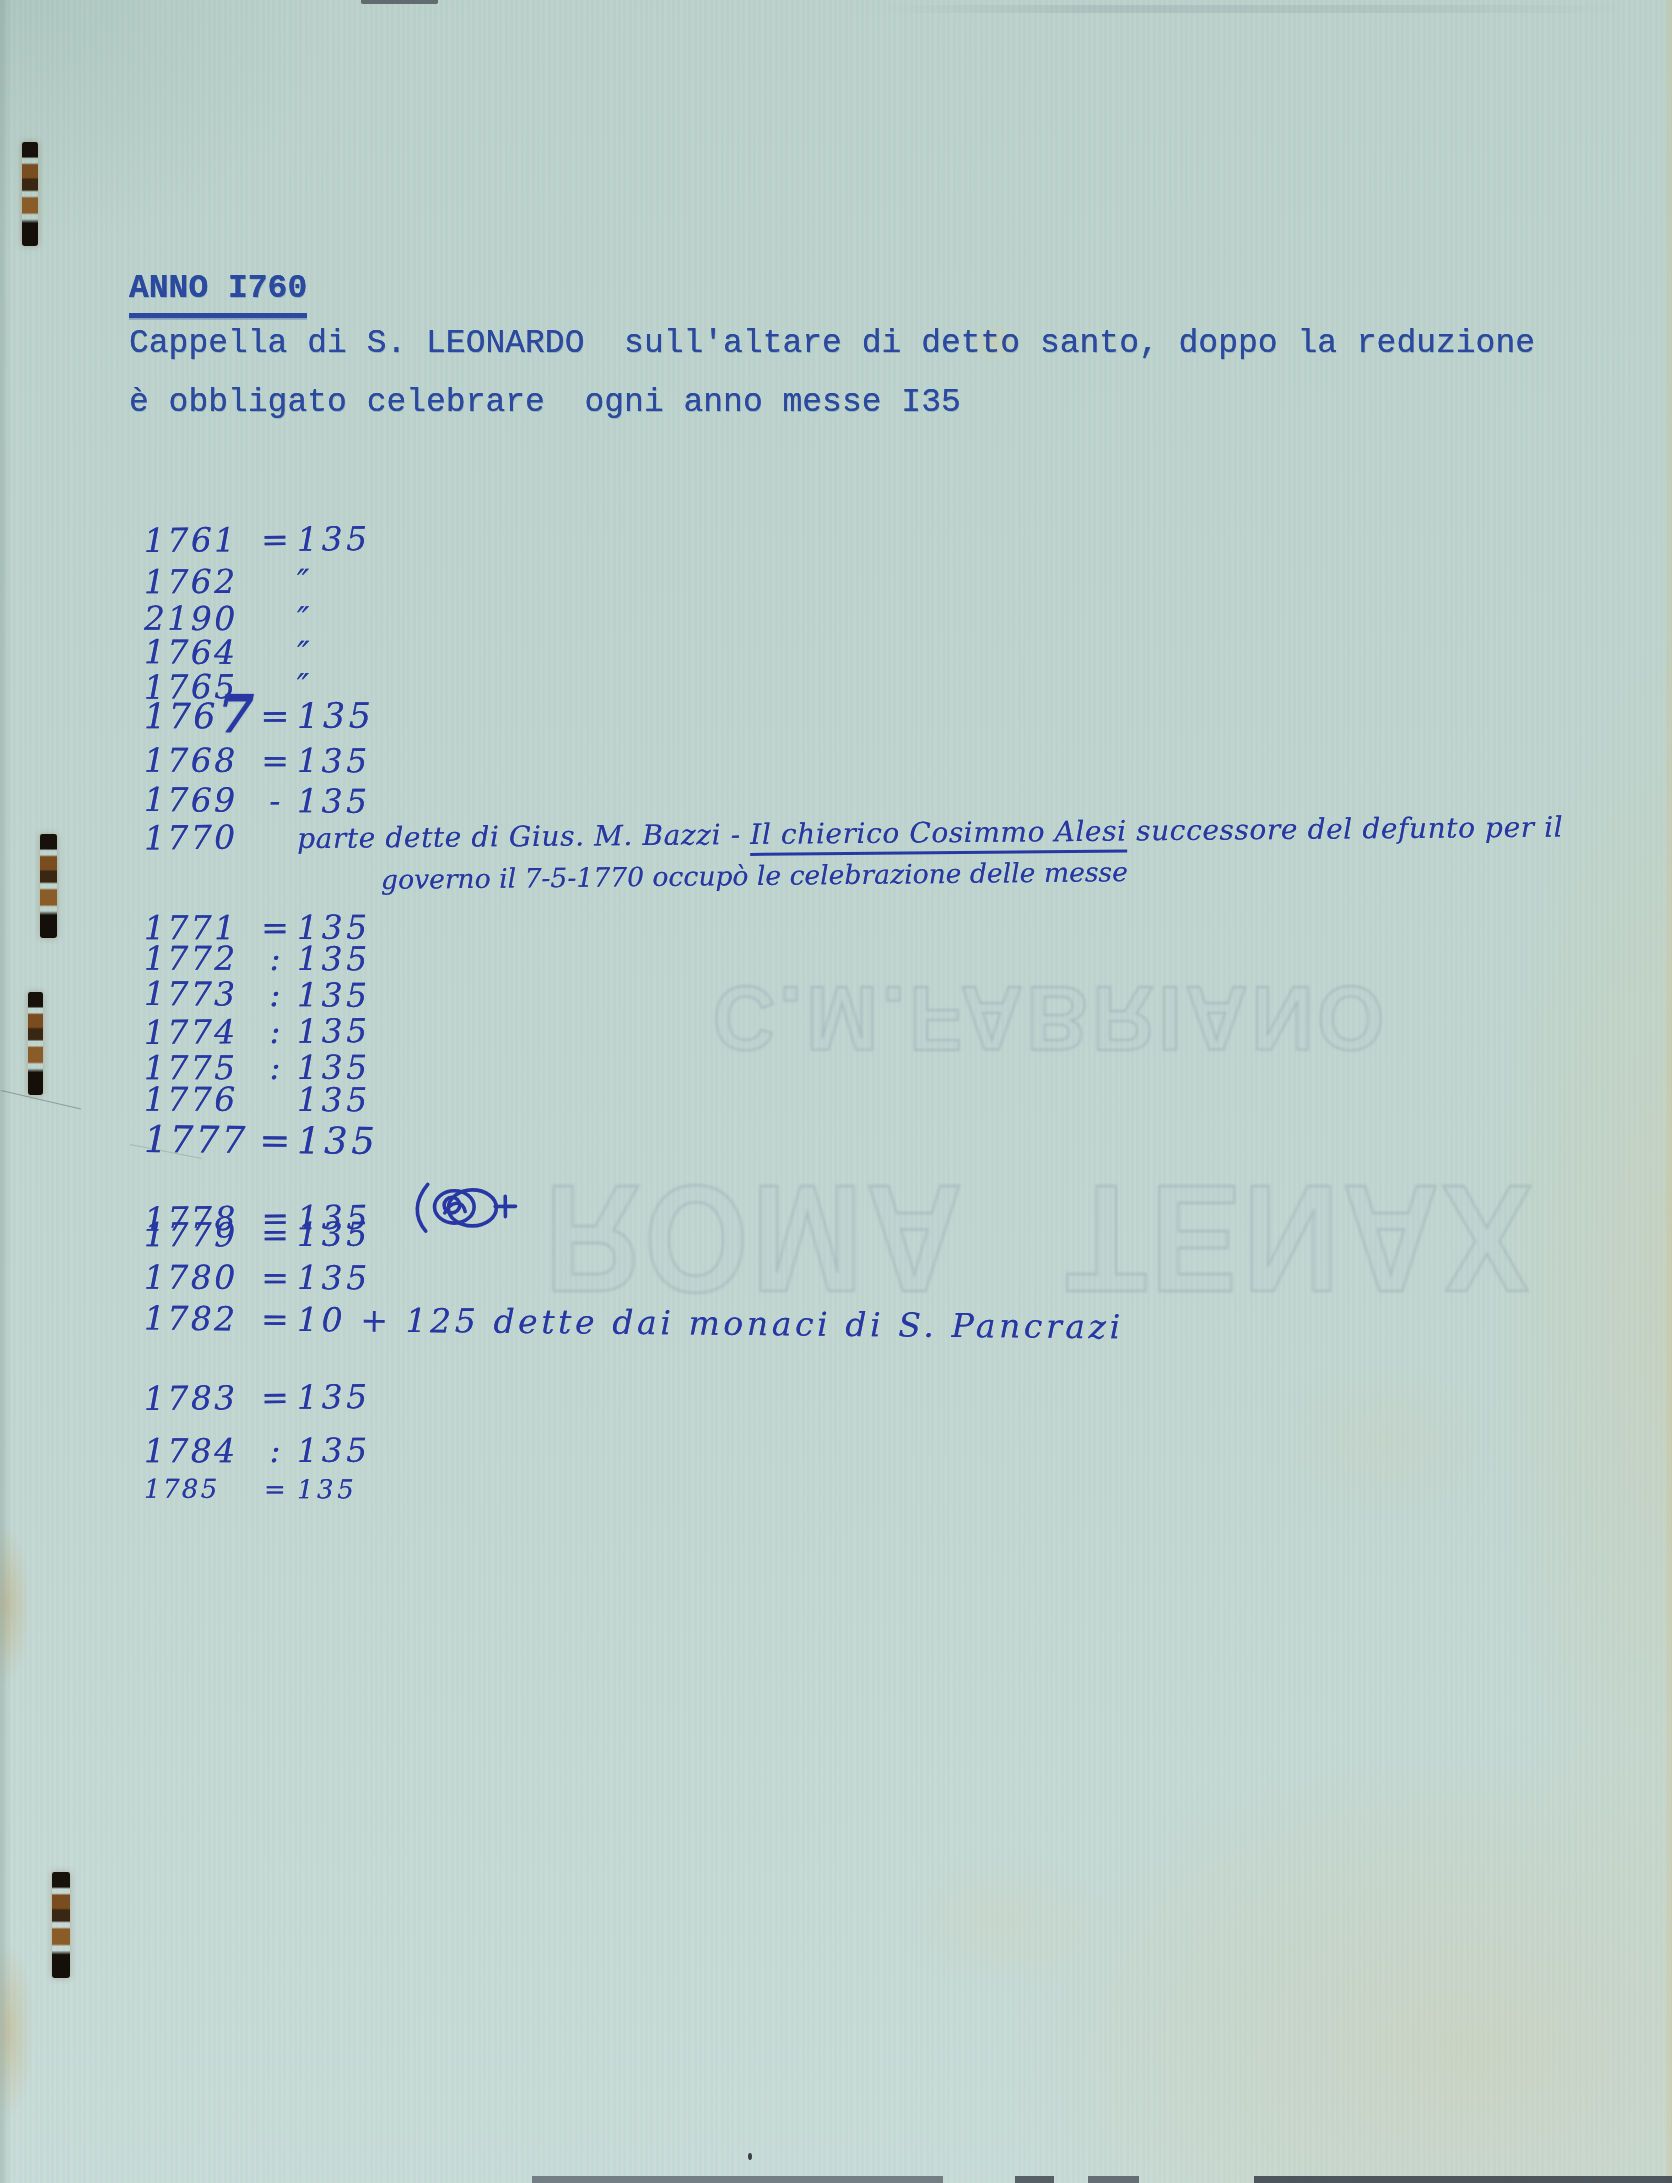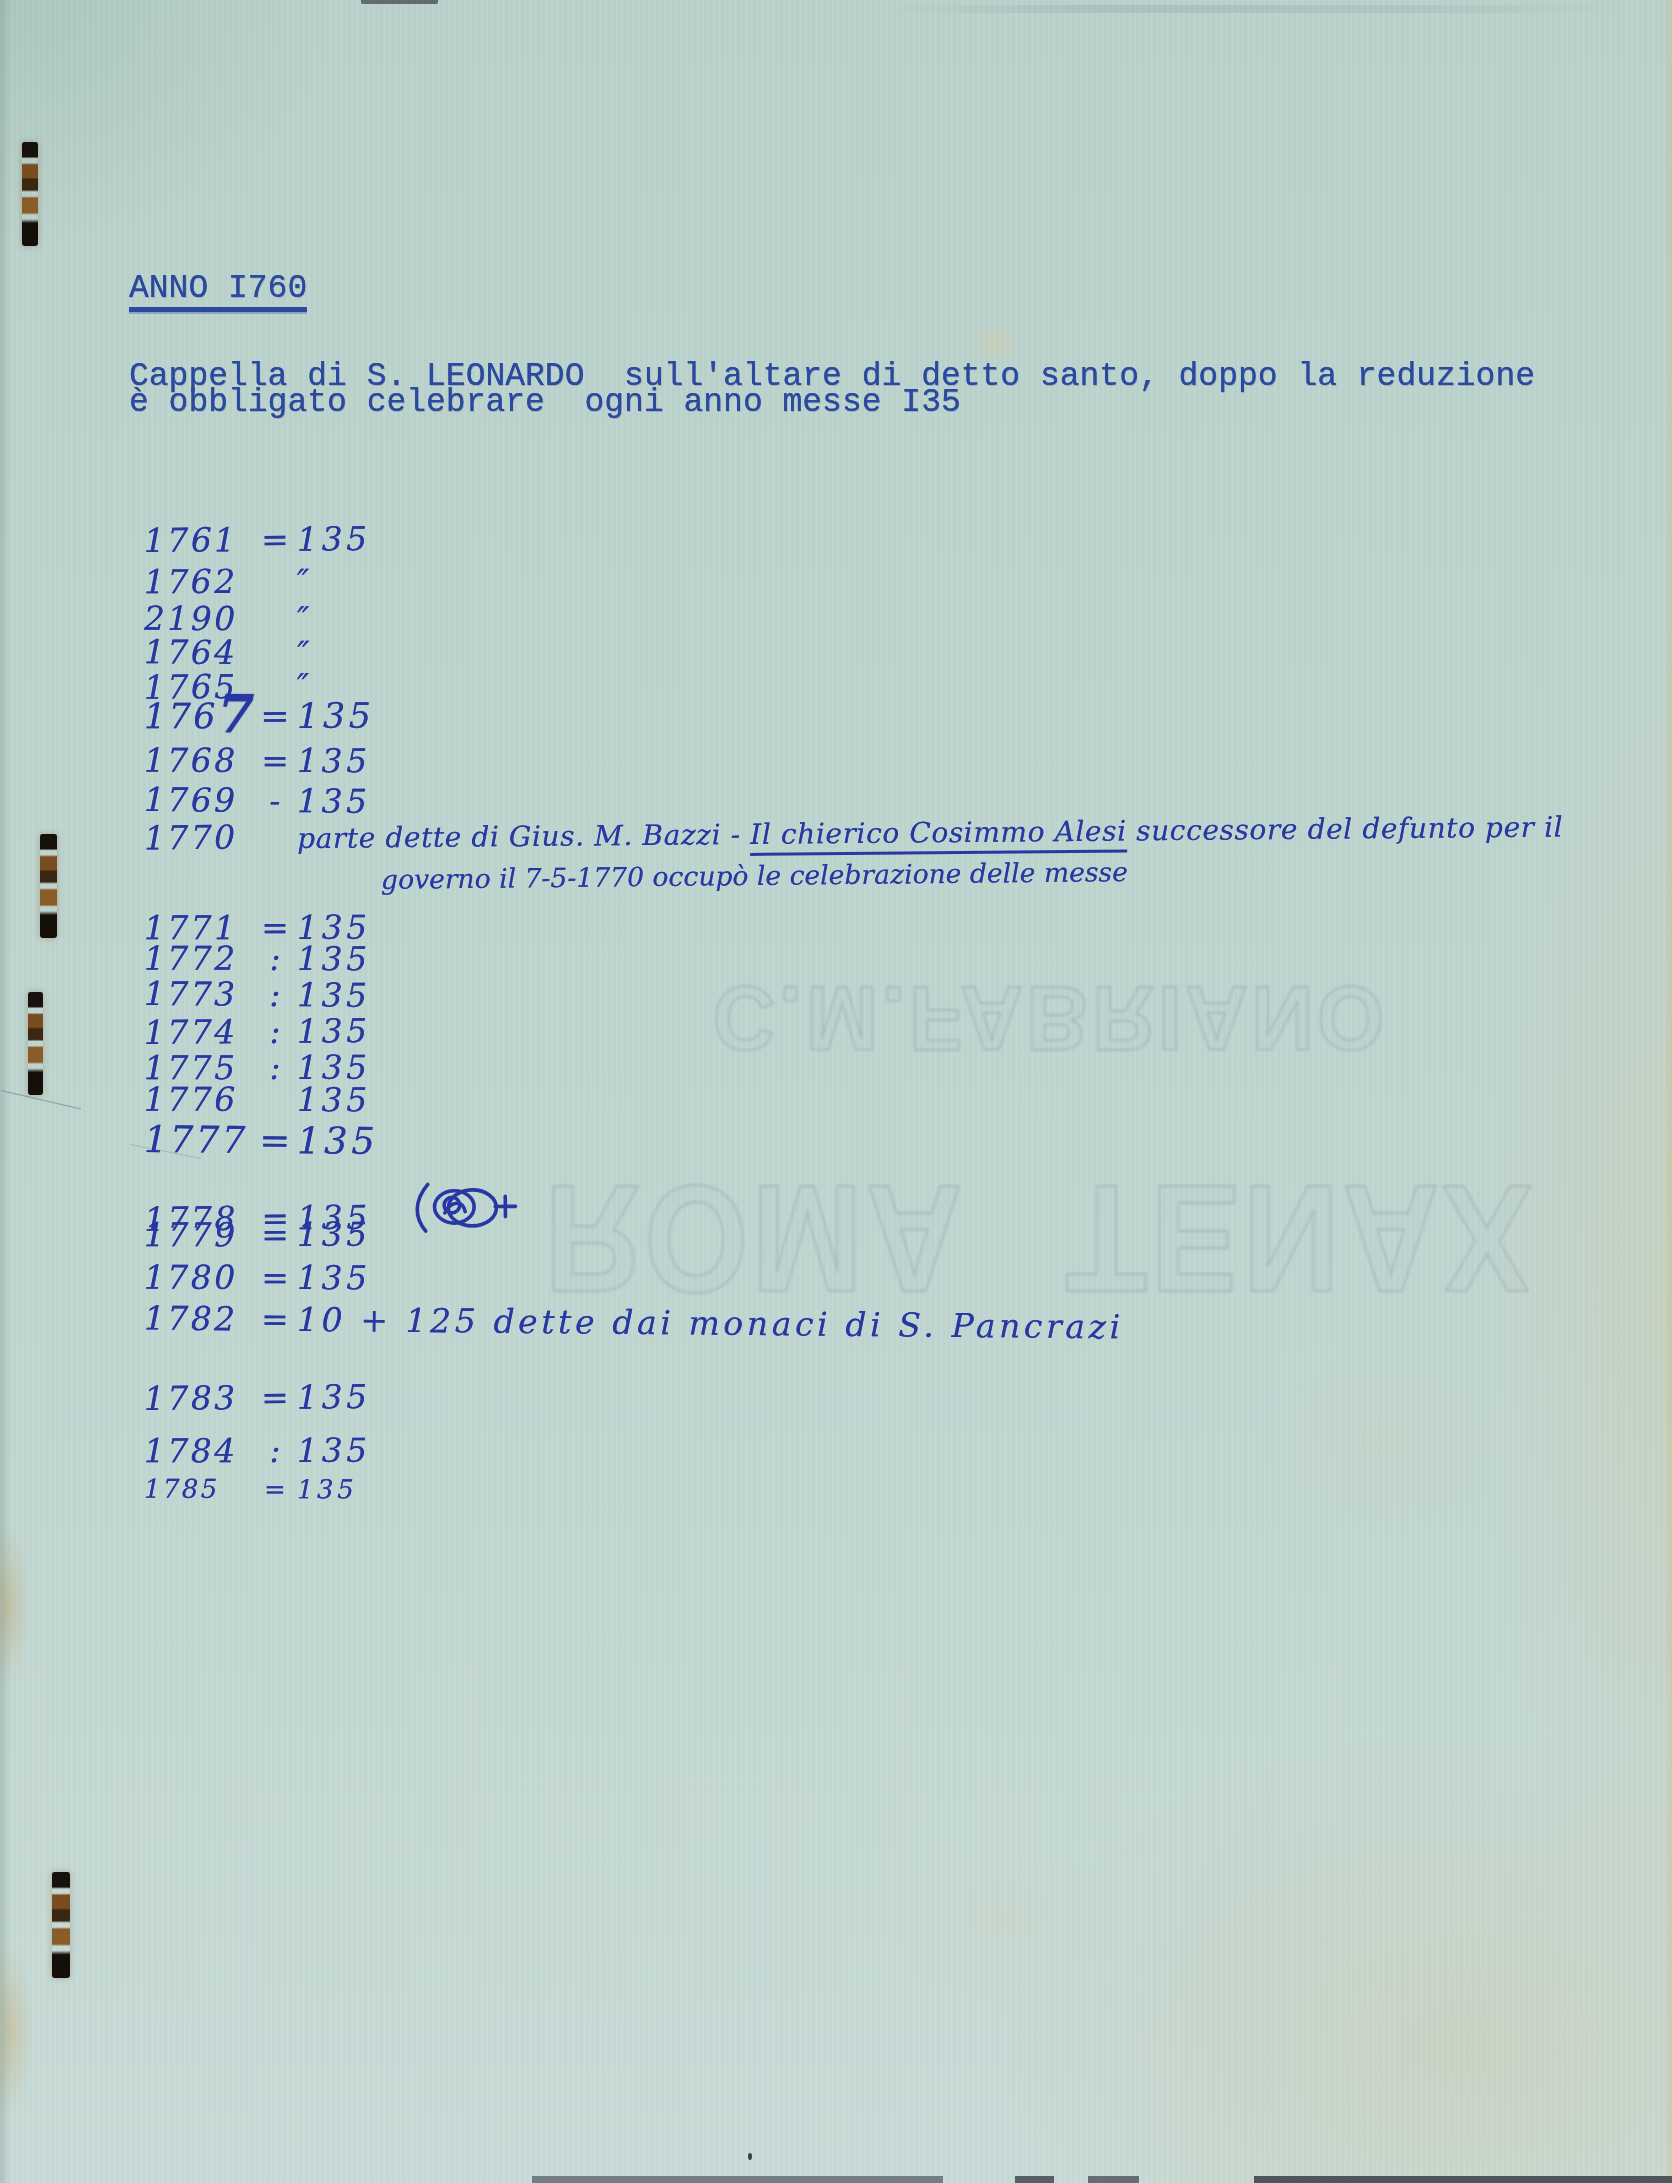--- a/index.html
+++ b/index.html
@@ -75,23 +75,23 @@
   .wm-maker{left:695px;top:966px;font-size:91px;}
   .wm-motto{left:477px;top:1151px;font-size:152px;word-spacing:73px;transform:scale(0.88,-1);-webkit-text-stroke:2.4px rgba(118,134,152,0.26);}
 
   
   .typed{
     position:absolute;left:129px;
     font-family:"Liberation Mono","DejaVu Sans Mono",monospace;
     font-size:33px;color:#2b4a9f;white-space:pre;
     text-shadow:0 0 0.6px rgba(35,62,140,0.8), 0.6px 0.6px 0 rgba(35,62,140,0.25);
   }
-  .typed.title{top:270px;font-weight:normal;border-bottom:5.4px solid #2b4a9f;
+  .typed.title{top:270px;font-weight:bold;border-bottom:5.4px solid #2b4a9f;padding-bottom:6px;
     box-shadow:0 1.8px 0 rgba(43,74,159,0.35);text-align:right;}
-  .typed.l1{top:325px;margin-top:33px;}
+  .typed.l1{top:325px;}
   .typed.l2{top:384px;}
   .typed.l3{top:444px;}
   .typed .uname{border-bottom:4.2px solid #2b4a9f;padding-bottom:4.8px;padding-right:8.5px;
     box-shadow:0 1.2px 0 rgba(43,74,159,0.3);}
 
   
   .hrow{
     position:absolute;left:144px;display:flex;align-items:baseline;
     font-family:"DejaVu Serif","Liberation Serif",serif;
     font-style:italic;font-size:33px;color:#2737a3;white-space:pre;

